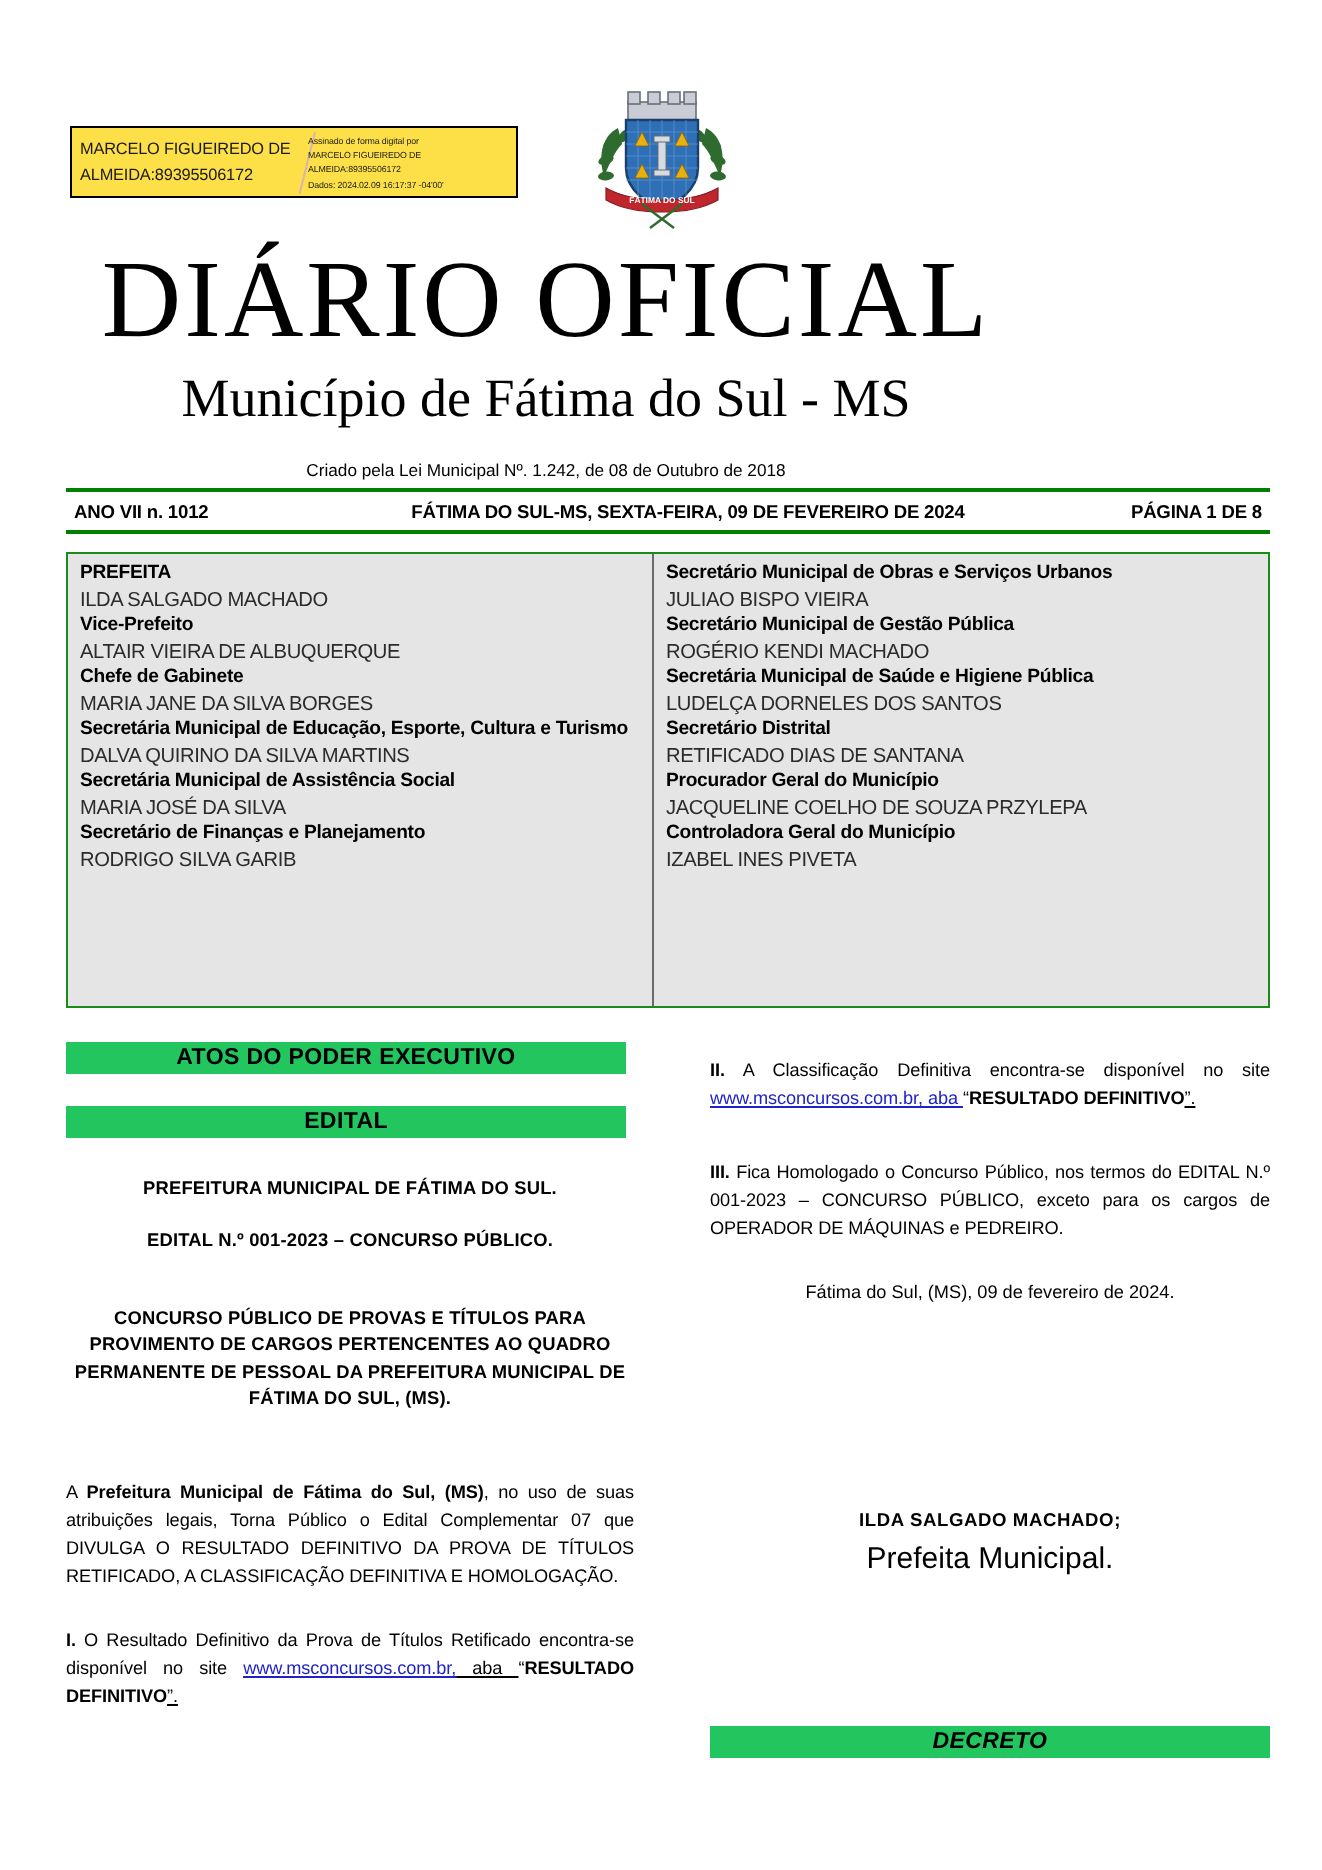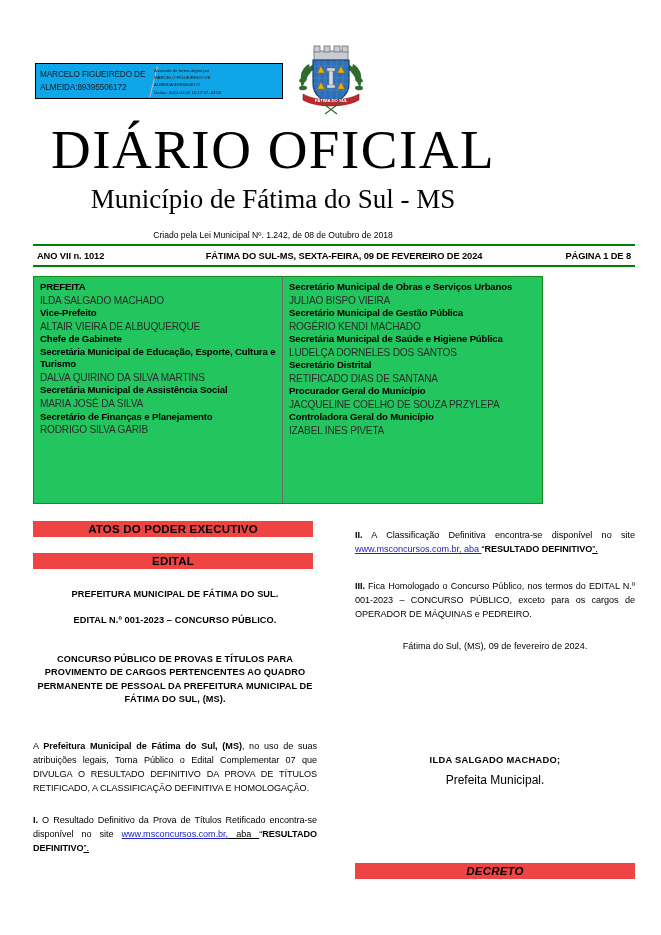--- a/index.html
+++ b/index.html
@@ -20,24 +20,24 @@
     left: 0; top: 0;
     width: 661px;
     height: 935px;
     background: #fff;
   }
 
   
   #sig-box {
     position: absolute;
     left: 35px; top: 63px;
-    width: 248px; height: 36px;
+    width: 224px; height: 36px;
     border: 1px solid #000;
     box-sizing: border-box;
-    background: #0ea5e9;
+    background: #fde047;
     overflow: hidden;
   }
   #sig-name {
     position: absolute;
     left: 4px; top: 4px;
     width: 108px;
     font-size: 8.2px;
     line-height: 13px;
     letter-spacing: -0.1px;
     color: #1a1a1a;
@@ -108,25 +108,25 @@
     letter-spacing: -0.1px;
   }
   #info-ano { width: 150px; padding-left: 4px; text-align: left; }
   #info-date { flex: 1; text-align: center; }
   #info-page { width: 130px; text-align: right; padding-right: 4px; }
 
   
   #officials-box {
     position: absolute;
     left: 33px; top: 276px;
-    width: 510px; height: 228px;
+    width: 602px; height: 228px;
     border: 1.6px solid #1a8a1a;
     box-sizing: border-box;
     display: flex;
-    background: #22c55e;
+    background: #e5e5e5;
   }
   .officials-col {
     box-sizing: border-box;
     padding: 4px 6px 0 6px;
   }
   #officials-col-left { width: 292px; }
   #officials-col-right {
     width: 306px;
     border-left: 1.3px solid #6b6b6b;
   }
@@ -140,21 +140,21 @@
     font-size: 10.1px;
     font-weight: normal;
     line-height: 13px;
     letter-spacing: -0.2px;
     color: #2b2b2b;
     margin-bottom: 0.5px;
   }
 
   
   .green-bar {
-    background: #ef4444;
+    background: #22c55e;
     color: #000;
     font-size: 11.5px;
     font-weight: bold;
     text-align: right;
     letter-spacing: 0.2px;
     box-sizing: border-box;
     display: flex;
     align-items: center;
     justify-content: center;
   }
@@ -195,21 +195,21 @@
   .sign-name {
     text-align: center;
     font-size: 9.3px;
     font-weight: bold;
     letter-spacing: 0.3px;
     line-height: 14px;
     margin: 0;
   }
   .sign-role {
     text-align: center;
-    font-size: 12px;
+    font-size: 15px;
     line-height: 14px;
     margin: 6px 0 0 0;
   }
   .p-date {
     text-align: center;
     font-size: 9.1px;
     line-height: 14px;
     margin: 0;
   }
 </style>
@@ -310,20 +310,21 @@
     <div class="rule-green"></div>
   </div>
 
   <div id="officials-box">
     <div id="officials-col-left" class="officials-col">
       <div class="off-role">PREFEITA</div>
       <div class="off-name">ILDA SALGADO MACHADO</div>
       <div class="off-role">Vice-Prefeito</div>
       <div class="off-name">ALTAIR VIEIRA DE ALBUQUERQUE</div>
       <div class="off-role">Chefe de Gabinete</div>
+      <div class="off-name">MARIA JANE DA SILVA BORGES</div>
       <div class="off-role">Secretária Municipal de Educação, Esporte, Cultura e Turismo</div>
       <div class="off-name">DALVA QUIRINO DA SILVA MARTINS</div>
       <div class="off-role">Secretária Municipal de Assistência Social</div>
       <div class="off-name">MARIA JOSÉ DA SILVA</div>
       <div class="off-role">Secretário de Finanças e Planejamento</div>
       <div class="off-name">RODRIGO SILVA GARIB</div>
     </div>
     <div id="officials-col-right" class="officials-col">
       <div class="off-role">Secretário Municipal de Obras e Serviços Urbanos</div>
       <div class="off-name">JULIAO BISPO VIEIRA</div>

